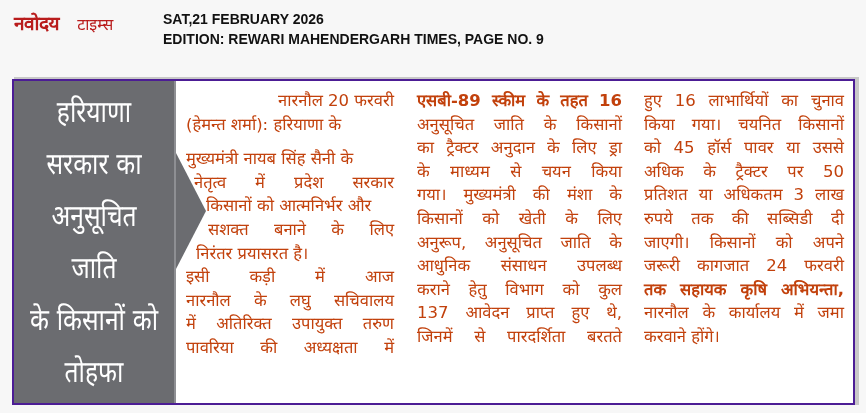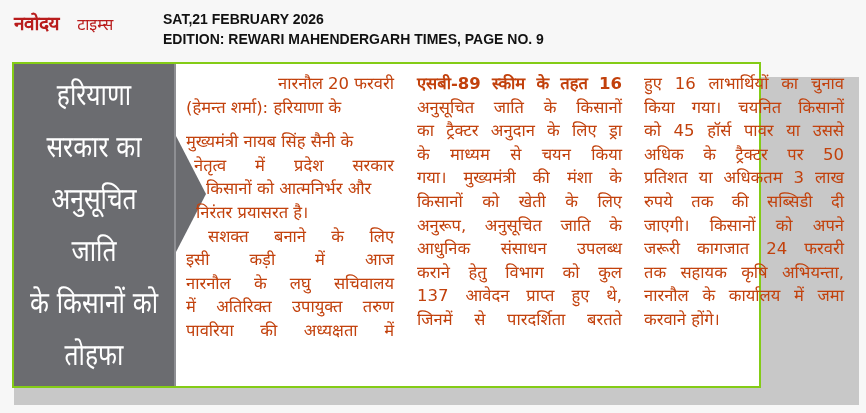--- a/index.html
+++ b/index.html
@@ -26,24 +26,24 @@
     .logo-sub {
       font-family: Liberation Sans, sans-serif;
       font-size: 16px; margin-left: 18px;
     }
     .meta {
       position: absolute; left: 163px; top: 9px;
       font-family: "Liberation Sans", sans-serif;
       font-weight: bold; font-size: 14px; line-height: 20px; color: #111;
     }
     .clip {
-      position: absolute; left: 12px; top: 62px;
-      width: 749px; height: 326px;
+      position: absolute; left: 12px; top: 79px;
+      width: 843px; height: 326px;
       background: #fff;
-      border: 2px solid #84cc16;
+      border: 2px solid #4c1d95;
       box-sizing: border-box;
     }
     .clip-shadow {
       position: absolute; left: 14px; top: 77px; width: 845px; height: 328px;
       background: #c8c8c8;
     }
     .side-panel {
       position: absolute; left: 0; top: 0; width: 162px; height: 100%;
       background: #6b6c70;
       border-right: 2px solid #8e8f93;
@@ -105,22 +105,22 @@
     </div>
   </div>
   <div class="arrow"></div>
 
   <div class="col col-1">
     <p class="indent" style="text-align:right;">नारनौल 20 फरवरी</p>
     <p style="margin-left:0px;">(हेमन्त शर्मा): हरियाणा के</p>
     <p style="margin-left:0px;margin-top:11px;">मुख्यमंत्री नायब सिंह सैनी के</p>
     <p style="margin-left:8px; text-align-last:justify;">नेतृत्व में प्रदेश सरकार</p>
     <p style="margin-left:20px;">किसानों को आत्मनिर्भर और</p>
+    <p style="margin-left:22px; text-align-last:justify;">सशक्त बनाने के लिए</p>
     <p style="margin-left:10px;">निरंतर प्रयासरत है।</p>
-    <p style="margin-left:22px; text-align-last:justify;">सशक्त बनाने के लिए</p>
     <p style="text-align-last:justify;">इसी कड़ी में आज</p>
     <p style="text-align-last:justify;">नारनौल के लघु सचिवालय</p>
     <p style="text-align-last:justify;">में अतिरिक्त उपायुक्त तरुण</p>
     <p style="text-align-last:justify;">पावरिया की अध्यक्षता में</p>
   </div>
 
   <div class="col col-2">
     <p style="text-align-last:justify;font-weight:bold;">एसबी-89 स्कीम के तहत 16</p>
     <p style="text-align-last:justify;">अनुसूचित जाति के किसानों</p>
     <p style="text-align-last:justify;">का ट्रैक्टर अनुदान के लिए ड्रा</p>
@@ -136,17 +136,17 @@
 
   <div class="col col-3">
     <p style="text-align-last:justify;">हुए 16 लाभार्थियों का चुनाव</p>
     <p style="text-align-last:justify;">किया गया। चयनित किसानों</p>
     <p style="text-align-last:justify;">को 45 हॉर्स पावर या उससे</p>
     <p style="text-align-last:justify;">अधिक के ट्रैक्टर पर 50</p>
     <p style="text-align-last:justify;">प्रतिशत या अधिकतम 3 लाख</p>
     <p style="text-align-last:justify;font-family:Liberation Serif, serif;">रुपये तक की सब्सिडी दी</p>
     <p style="text-align-last:justify;">जाएगी। किसानों को अपने</p>
     <p style="text-align-last:justify;">जरूरी कागजात 24 फरवरी</p>
-    <p style="text-align-last:justify;">तक सहायक कृषि अभियन्ता,</p>
+    <p style="text-align-last:justify;font-weight:bold;">तक सहायक कृषि अभियन्ता,</p>
     <p style="text-align-last:justify;">नारनौल के कार्यालय में जमा</p>
     <p>करवाने होंगे।</p>
   </div>
 </div>
 
 </body></html>

